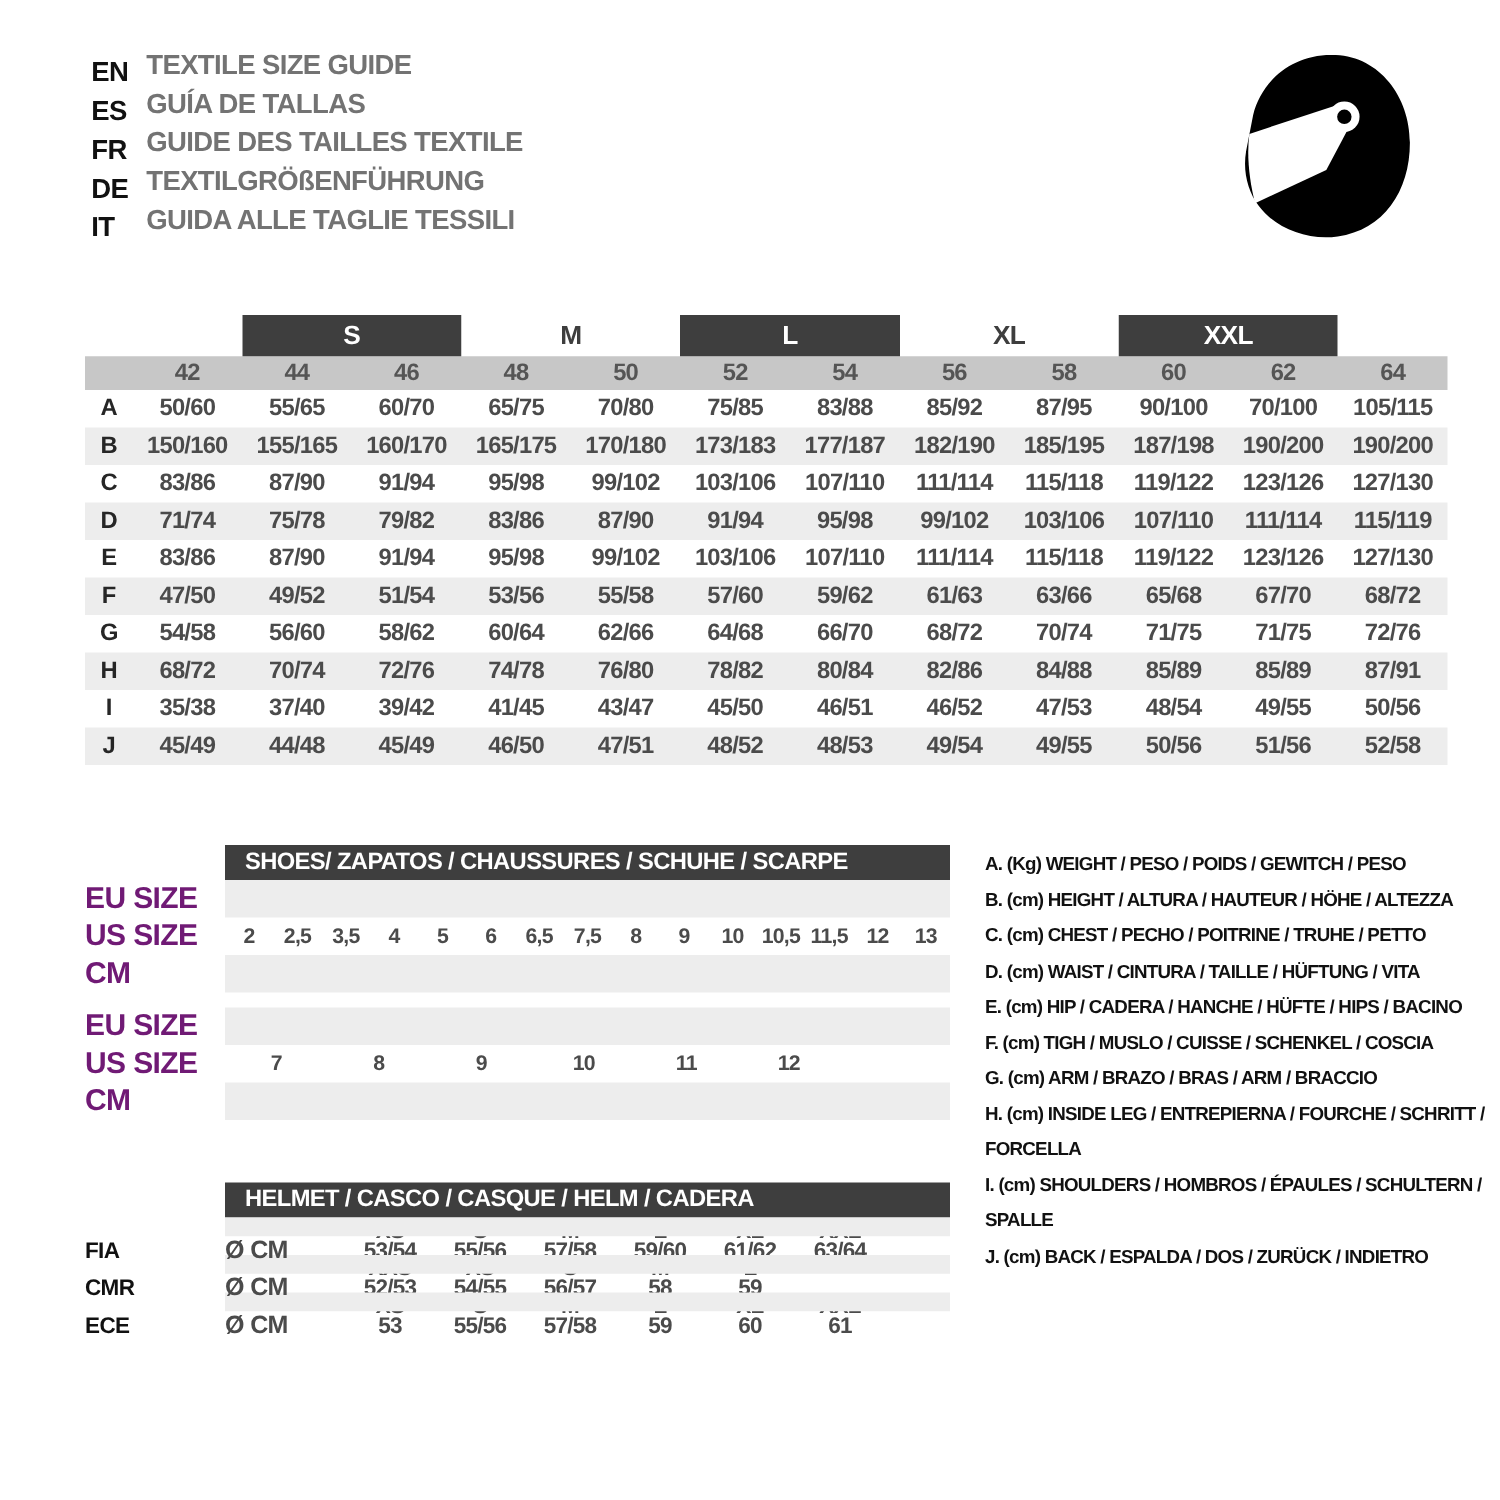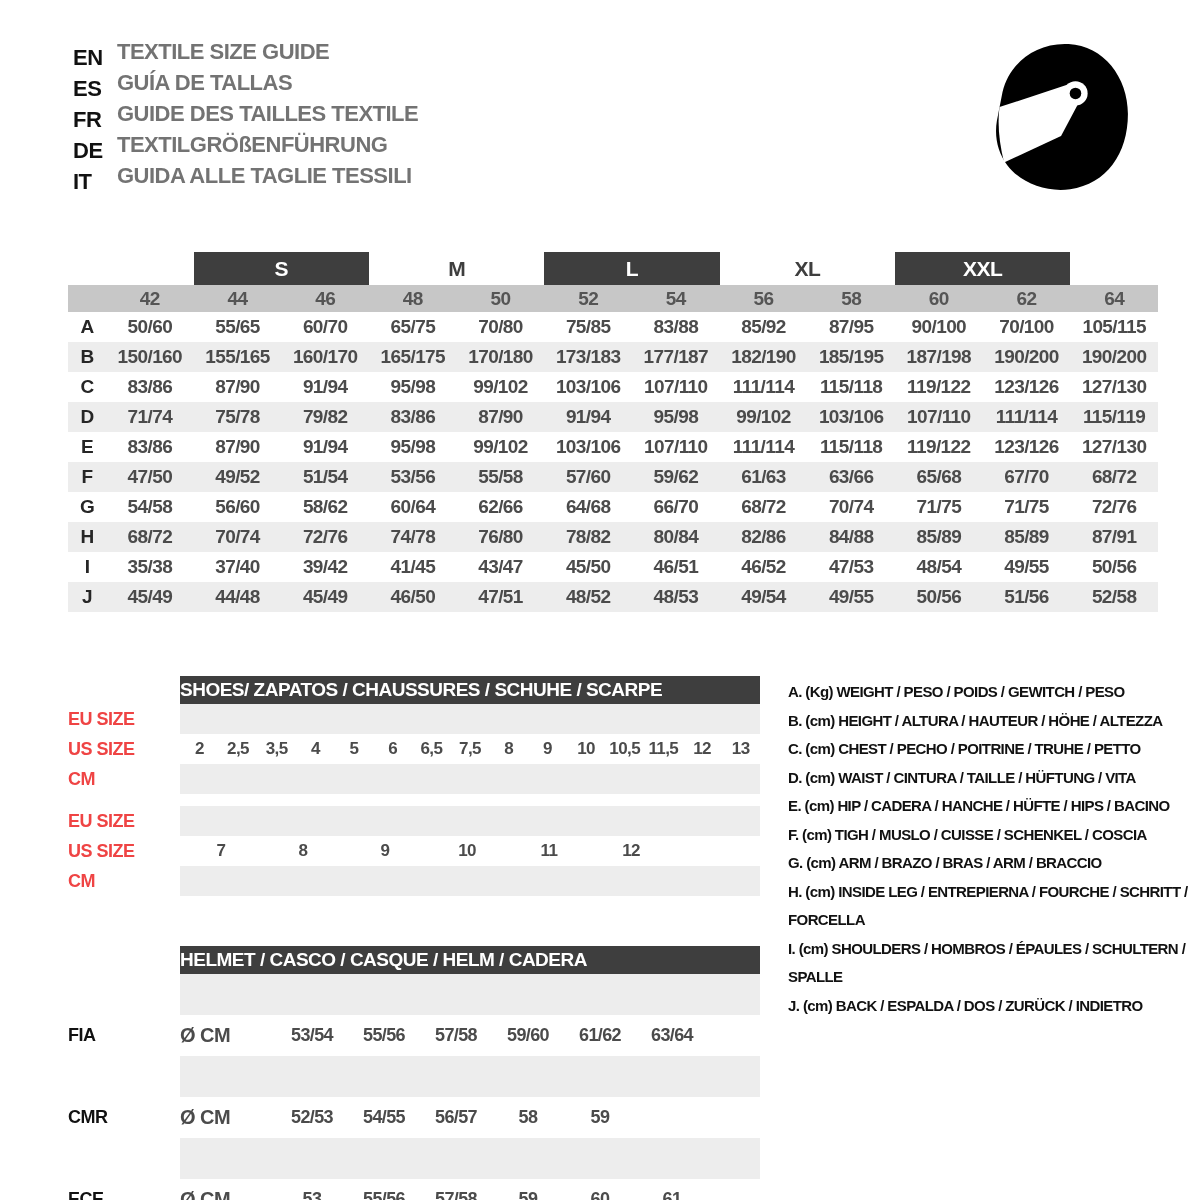--- a/index.html
+++ b/index.html
@@ -45,43 +45,43 @@
   .mletter { color:#262626; }
   .mcells { display:contents; }
 
   
   .section { position:absolute; left:68px; width:692px; }
   #shoes-section  { top:676px; }
   #gloves-section { top:806px; }
   #helmet-section { top:946px; }
   .sec-bar {
     margin-left:112px; width:580px; height:28px; background:#3e3e3e;
-    color:#fff; display:flex; align-items:center; padding-left:0;
+    color:#fff; display:flex; align-items:center; padding-left:16px;
     font-size:19px; font-weight:bold; letter-spacing:-0.5px;
   }
   .srow { position:relative; display:grid; height:30px; }
   .srow > * { position:relative; z-index:1; }
   .shoes-grid  { grid-template-columns:112px repeat(15, 1fr); }
   .gloves-grid { grid-template-columns:112px repeat(6, 82px) 1fr; }
   .rows-host .srow:nth-of-type(odd)::before {
     content:""; position:absolute; left:112px; right:0; top:0; bottom:0;
     background:#ededed; z-index:0;
   }
   .slabel {
-    display:flex; align-items:center; font-size:18px; font-weight:bold;
-    letter-spacing:-0.5px; color:#ef4444;
+    display:flex; align-items:center; font-size:24px; font-weight:bold;
+    letter-spacing:-0.5px; color:#701a75;
   }
   .scell {
     display:flex; align-items:center; justify-content:center;
     font-size:17px; font-weight:bold; letter-spacing:-0.6px; color:#4b4b4b;
   }
   .scells { display:contents; }
 
   
-  .hrow { position:relative; display:grid; height:41px;
+  .hrow { position:relative; display:grid; height:15px;
           grid-template-columns:112px 96px repeat(6, 72px) 1fr; }
   .hrow > * { position:relative; z-index:1; }
   .hsizes::before {
     content:""; position:absolute; left:112px; right:0; top:0; bottom:0;
     background:#ededed; z-index:0;
   }
   .hspacer { grid-column:1 / span 2; }
   .hlabel { display:flex; align-items:center; font-size:18px; font-weight:bold;
             letter-spacing:-0.5px; color:#111; }
   .hunit  { display:flex; align-items:center; font-size:20px; font-weight:bold;

